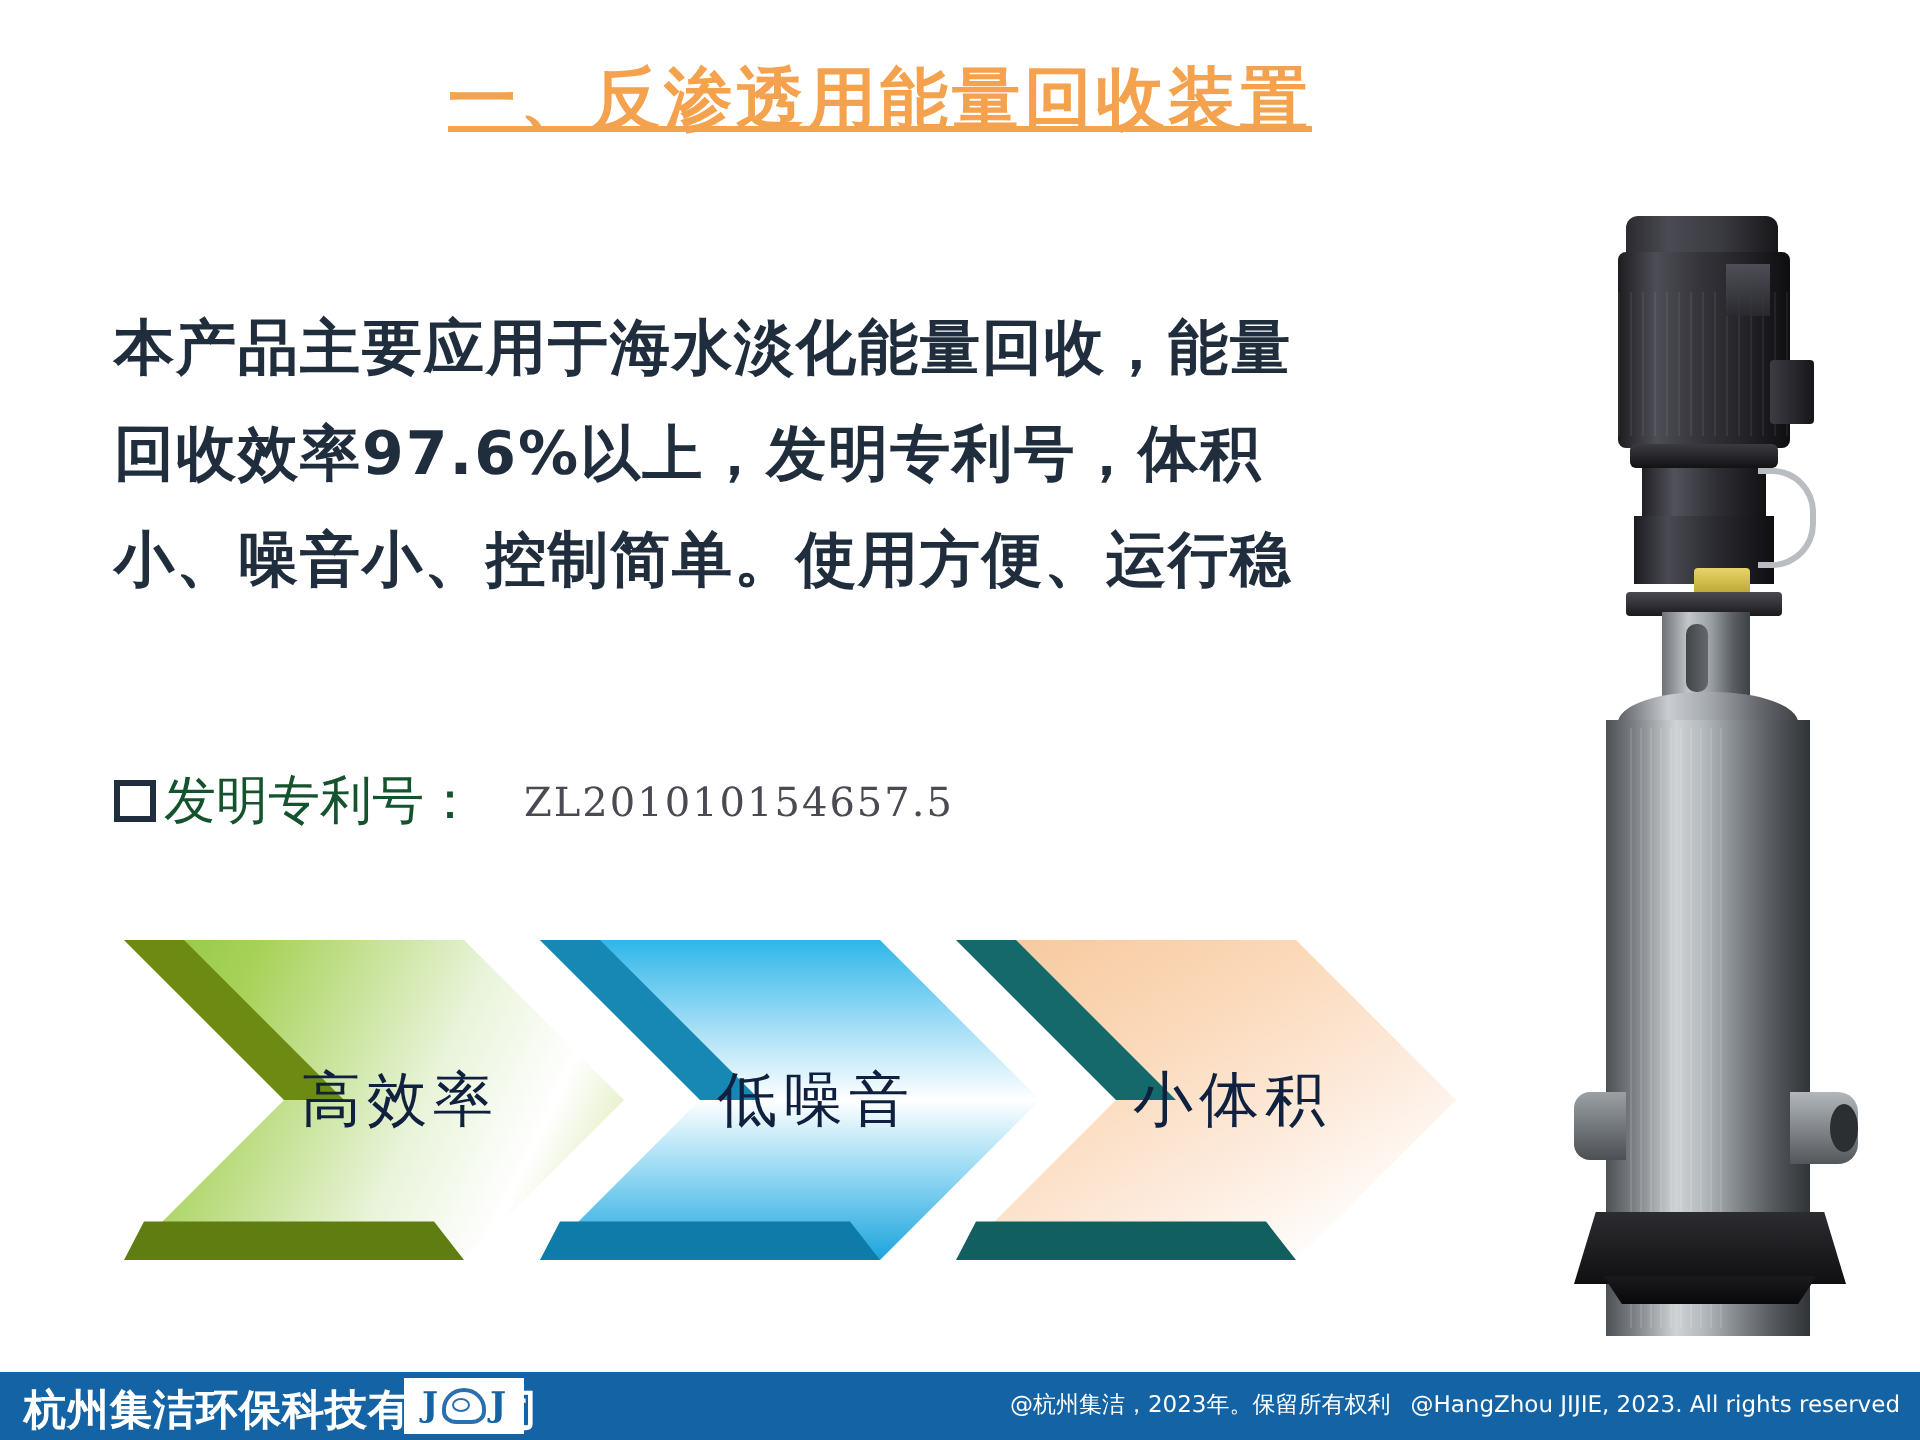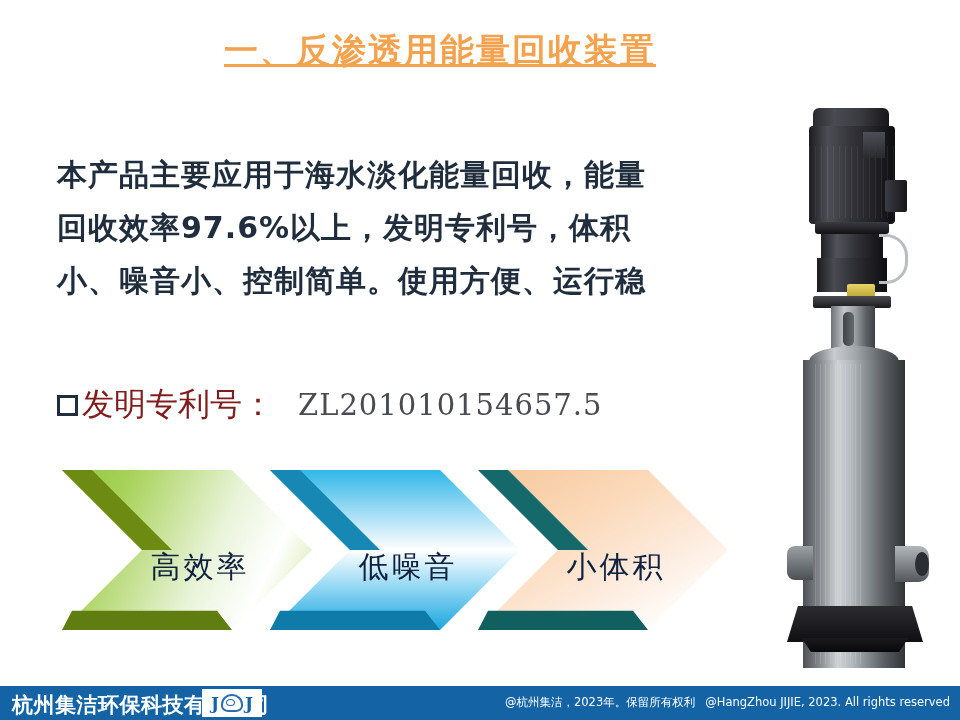--- a/index.html
+++ b/index.html
@@ -32,25 +32,25 @@
   
   .patent-row{
     position:absolute;left:57px;top:383px;display:flex;align-items:center;
     white-space:nowrap;
   }
   .sq-bullet{
     width:15px;height:15px;border:3px solid #1F2D3D;background:#fff;
     margin-right:4px;flex:none;
   }
   .patent-label{
-    font-size:32px;color:#7f1d1d;
+    font-size:26px;color:#14532d;
     font-family:Liberation Mono, monospace;
   }
   .patent-num{
-    font-size:29px;color:#4a4a52;margin-left:24px;letter-spacing:1px;
+    font-size:20px;color:#4a4a52;margin-left:24px;letter-spacing:1px;
     font-family:"DejaVu Serif","Liberation Serif",serif;
   }
 
   
   .chev-wrap{position:absolute;left:0;top:470px;width:700px;height:170px;}
   .chev{position:absolute;top:0;width:250px;height:160px;}
   .chev .face{
     position:absolute;inset:0;
     clip-path:polygon(0 0, 68% 0, 100% 50%, 68% 100%, 0 100%, 32% 50%);
   }
@@ -60,21 +60,21 @@
   }
   .chev .bevel-b{
     position:absolute;left:0;top:0;width:100%;height:100%;
     clip-path:polygon(0 100%, 68% 100%, 62% 88%, 4% 88%);
   }
   .chev .label{
     position:absolute;left:0;top:0;width:100%;height:100%;
     display:flex;align-items:center;justify-content:center;
     font-size:30px;color:#10213f;letter-spacing:3px;
     font-family:Liberation Sans, sans-serif;
-    padding-left:26px;box-sizing:border-box;margin-top:17px;
+    padding-left:26px;box-sizing:border-box;
   }
 
   
   #chev-1{left:62px;}
   #chev-1 .face{background:linear-gradient(115deg,#8cc63f 0%,#a8d25a 22%,#e9f4da 58%,#ffffff 78%,#cfe49a 100%);}
   #chev-1 .bevel-tl{background:#6d8b12;}
   #chev-1 .bevel-b{background:#5f7d10;}
 
   
   #chev-2{left:270px;}

